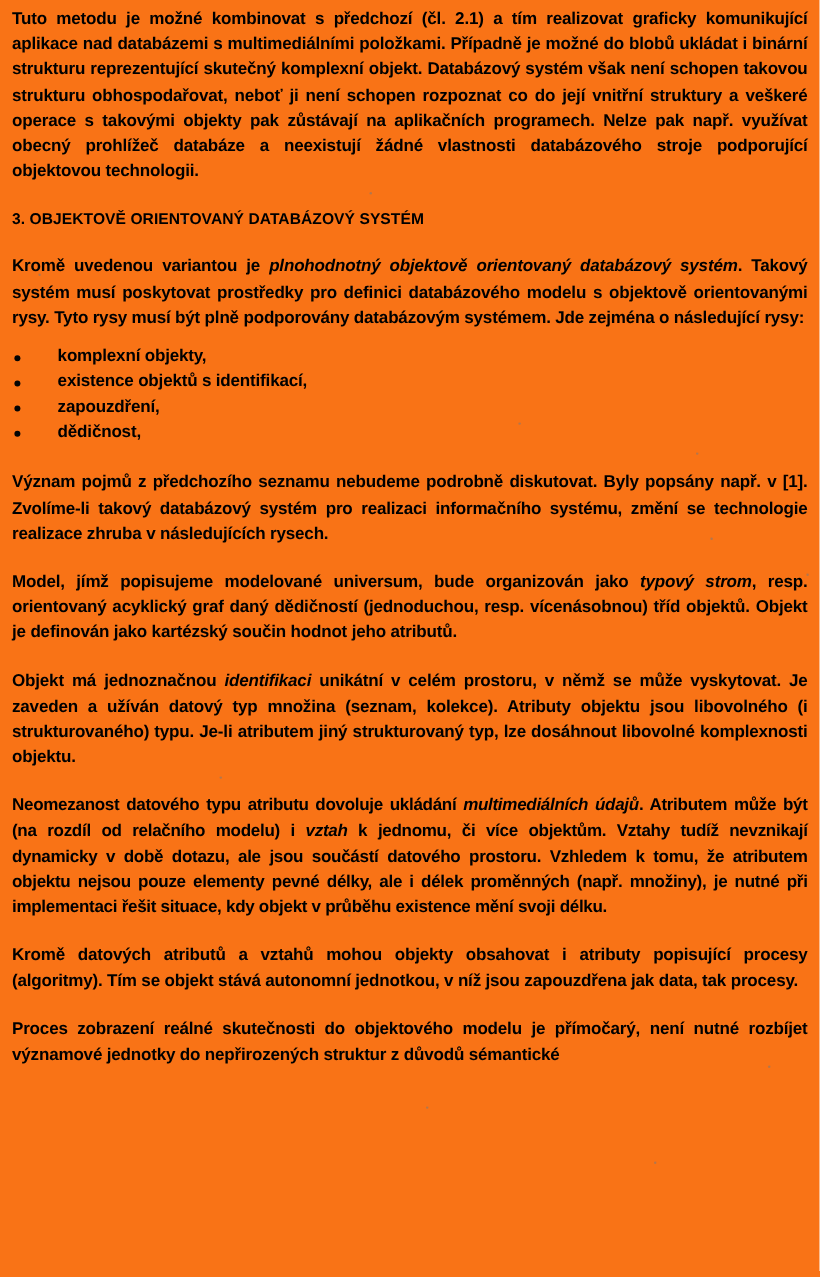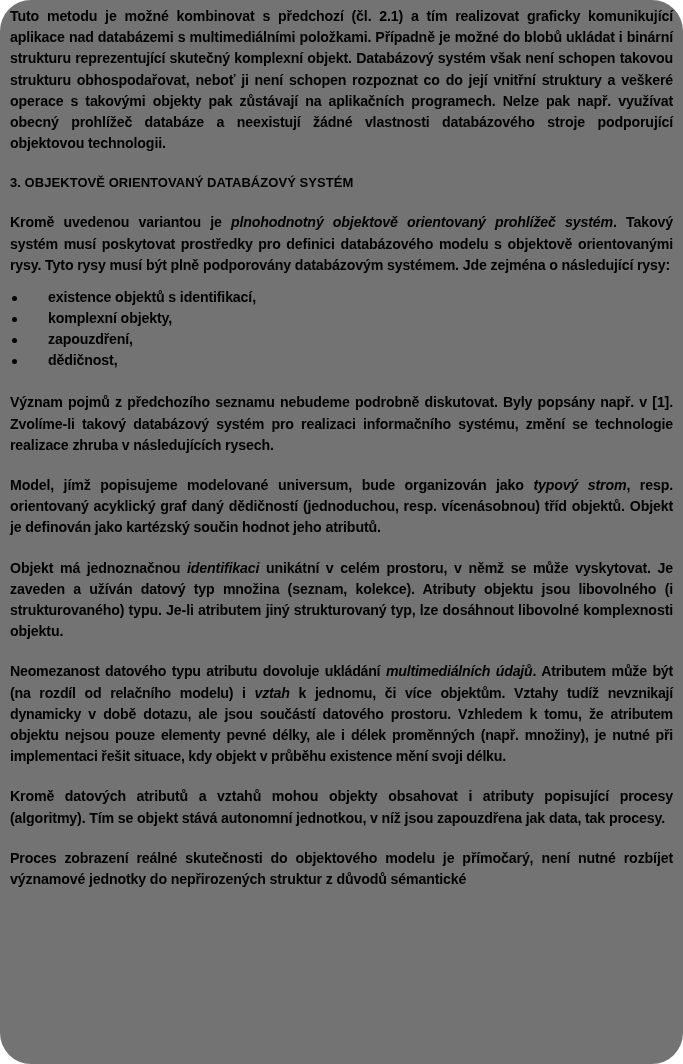--- a/index.html
+++ b/index.html
@@ -5,25 +5,24 @@
 <style>
   html, body {
     margin: 0;
     padding: 0;
     background: #ffffff;
   }
   #page {
     position: relative;
     width: 683px;
     height: 1064px;
-    background: #737373;
+    background: #f97316;
     overflow: hidden;
     font-family: "Liberation Sans", sans-serif;
     color: #0a0a0a;
-    border-radius: 31px;
   }
   
   #content {
     position: absolute;
     left: 10px;
     top: 6px;
     width: 663px;
   }
   .para {
     font-size: 14.2px;
@@ -93,27 +92,27 @@
   <div id="content">
 
     <p class="para">Tuto metodu je možné kombinovat s předchozí (čl. 2.1) a tím realizovat graficky komunikující aplikace nad databázemi s multimediálními položkami. Případně je možné do blobů ukládat i binární strukturu reprezentující skutečný komplexní objekt. Databázový systém však není schopen takovou strukturu obhospodařovat, neboť ji není schopen rozpoznat co do její vnitřní struktury a veškeré operace s takovými objekty pak zůstávají na aplikačních programech. Nelze pak např. využívat obecný prohlížeč databáze a neexistují žádné vlastnosti databázového stroje podporující objektovou technologii.</p>
 
     <div class="gap-md"></div>
 
     <h2 class="heading">3. OBJEKTOVĚ ORIENTOVANÝ DATABÁZOVÝ SYSTÉM</h2>
 
     <div class="gap-md"></div>
 
-    <p class="para"><span>Kromě uvedenou variantou je </span><em>plnohodnotný objektově orientovaný prohlížeč systém</em><span>. Takový systém musí poskytovat prostředky pro definici databázového modelu s objektově orientovanými rysy. Tyto rysy musí být plně podporovány databázovým systémem. Jde zejména o následující rysy:</span></p>
+    <p class="para"><span>Kromě uvedenou variantou je </span><em>plnohodnotný objektově orientovaný databázový systém</em><span>. Takový systém musí poskytovat prostředky pro definici databázového modelu s objektově orientovanými rysy. Tyto rysy musí být plně podporovány databázovým systémem. Jde zejména o následující rysy:</span></p>
 
     <div class="gap-sm"></div>
 
     <ul class="features">
+      <li><span class="bullet"></span><span>komplexní objekty,</span></li>
       <li><span class="bullet"></span><span>existence objektů s identifikací,</span></li>
-      <li><span class="bullet"></span><span>komplexní objekty,</span></li>
       <li><span class="bullet"></span><span>zapouzdření,</span></li>
       <li><span class="bullet"></span><span>dědičnost,</span></li>
     </ul>
 
     <div class="gap-lg"></div>
 
     <p class="para">Význam    pojmů z předchozího seznamu nebudeme podrobně diskutovat. Byly popsány např. v [1]. Zvolíme-li takový databázový systém pro realizaci informačního systému, změní se technologie realizace zhruba v následujících rysech.</p>
 
     <div class="gap-md"></div>
 

